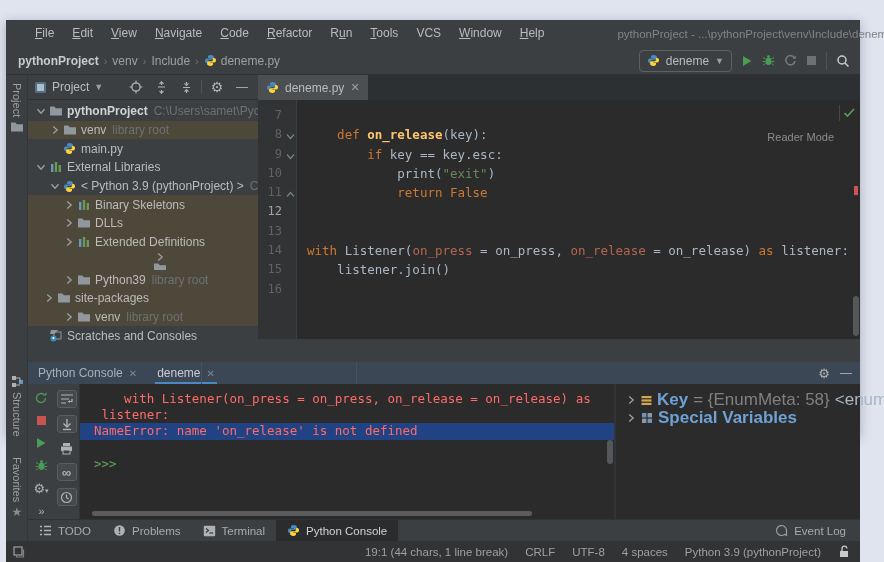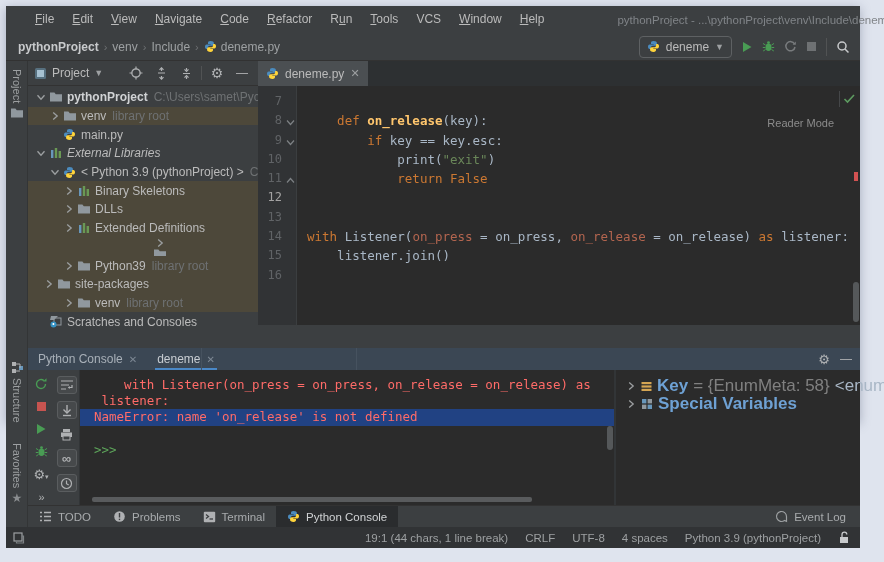--- a/index.html
+++ b/index.html
@@ -1,17 +1,17 @@
 <!DOCTYPE html>
 <html><head>
 <meta charset="utf-8">
 <style>
   * { margin:0; padding:0; box-sizing:border-box; }
   html,body { width:884px; height:562px; background:#dfe4ee; font-family:"Liberation Sans", sans-serif; overflow:hidden; }
-  .app { position:absolute; left:6px; top:6px; width:854px; height:416px; background:#c4b5fd; box-shadow:0 2px 10px rgba(60,70,100,.35); color:#bbbbbb; font-size:12px; }
+  .app { position:absolute; left:6px; top:20px; width:854px; height:416px; background:#c4b5fd; box-shadow:0 2px 10px rgba(60,70,100,.35); color:#bbbbbb; font-size:12px; }
 
   
   .titlebar { position:absolute; left:0; top:0; width:854px; height:27px; background:#3c3f41; display:flex; align-items:center; }
   .logo { width:16px; height:16px; margin:0 10px 0 10px; border-radius:3px; background:linear-gradient(135deg,#21d789,#fcf84a 55%,#07c3f2); position:relative; }
   .logo::after{ content:""; position:absolute; inset:3px; background:#1b1b1b; }
   .menu-item { padding:0 9px; height:27px; line-height:27px; color:#bbbbbb; cursor:default; }
   .menu-item u { text-decoration:underline; }
   .win-title { margin-left:64px; color:#808488; font-size:11.5px; white-space:nowrap; }
 
   
@@ -291,21 +291,21 @@
         <div class="tree-row " style="padding-left:20px;">
     <span class="chev"></span>
           <span class="ticon">
             <svg width="13" height="13" viewBox="0 0 13 13">
               <path d="M6.4 1C4.5 1 4 1.9 4 2.9v1.2h2.7v.5H2.6C1.5 4.6 1 5.7 1 6.8s.5 2.1 1.6 2.1h1.3V7.6c0-1 .9-1.8 1.9-1.8h2.6c.9 0 1.5-.8 1.5-1.6V2.9C9.9 1.9 8.8 1 6.4 1z" fill="#4b8bbe"></path>
               <path d="M6.6 12c1.9 0 2.4-.9 2.4-1.9V8.9H6.3v-.5h4.1c1.1 0 1.6-1.1 1.6-2.2S11.5 4.1 10.4 4.1H9.1v1.3c0 1-.9 1.8-1.9 1.8H4.6c-.9 0-1.5.8-1.5 1.6v1.3C3.1 11.1 4.2 12 6.6 12z" fill="#ffd43b"></path>
             </svg>
           </span>
     <span class="lbl ">main.py</span>
         </div>
-        <div class="tree-row " style="padding-left:6px;font-style:italic;">
+        <div class="tree-row " style="padding-left:6px;">
     <span class="chev">
             <svg width="10" height="10" viewBox="0 0 10 10">
               <path d="M1.5 3.2l3.5 4 3.5-4" fill="none" stroke="#9da0a2" stroke-width="1.3"></path>
             </svg>
           </span>
           <span class="ticon">
             <svg width="12" height="12" viewBox="0 0 12 12">
               <rect x="1" y="3" width="2.4" height="8" fill="#6897bb"></rect>
               <rect x="4.8" y="1" width="2.4" height="10" fill="#6a9955"></rect>
               <rect x="8.6" y="4" width="2.4" height="7" fill="#6a9955"></rect>

